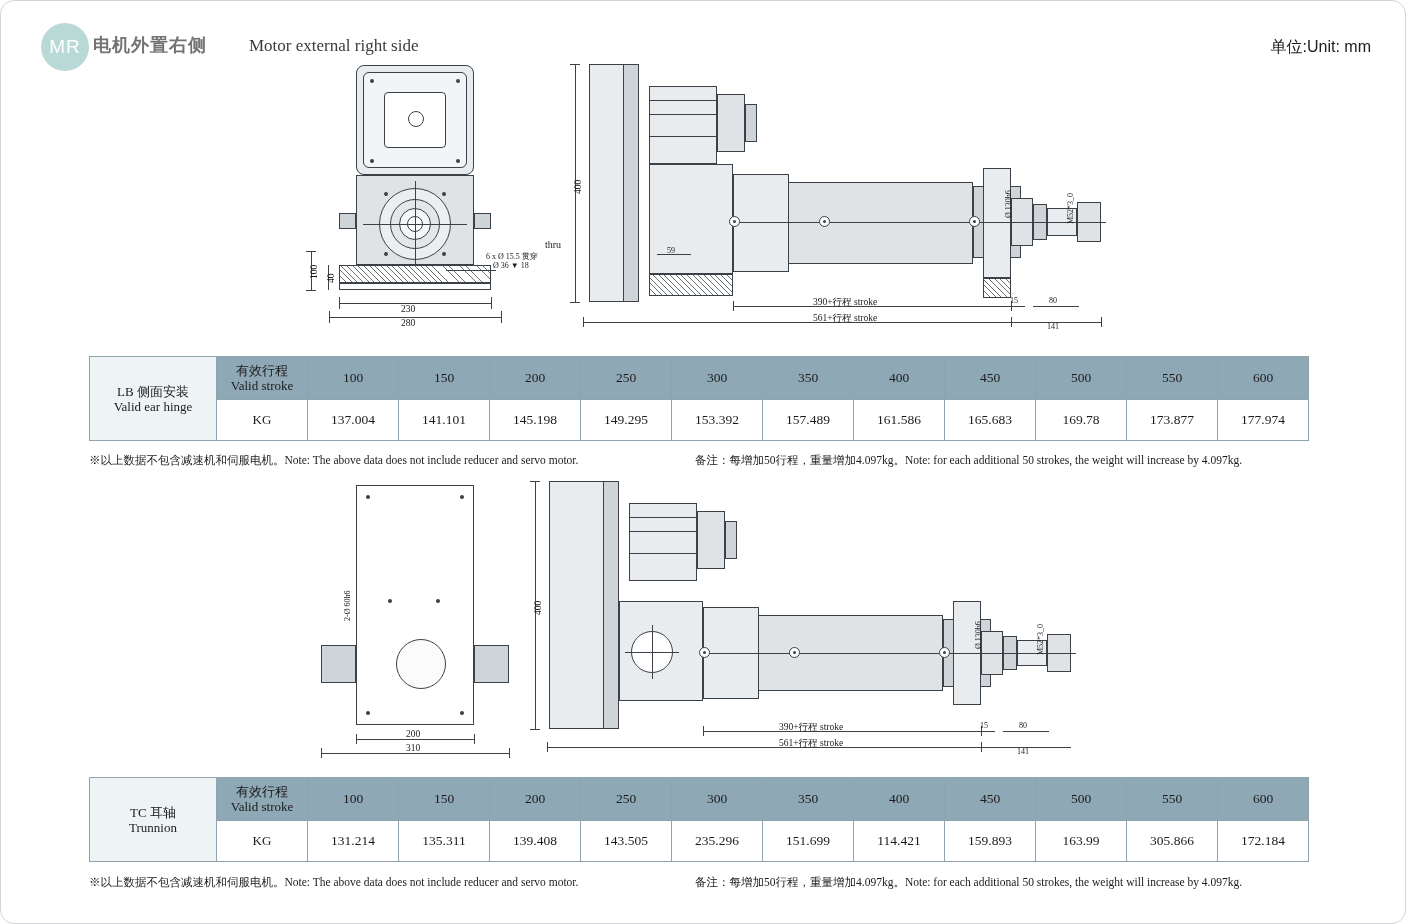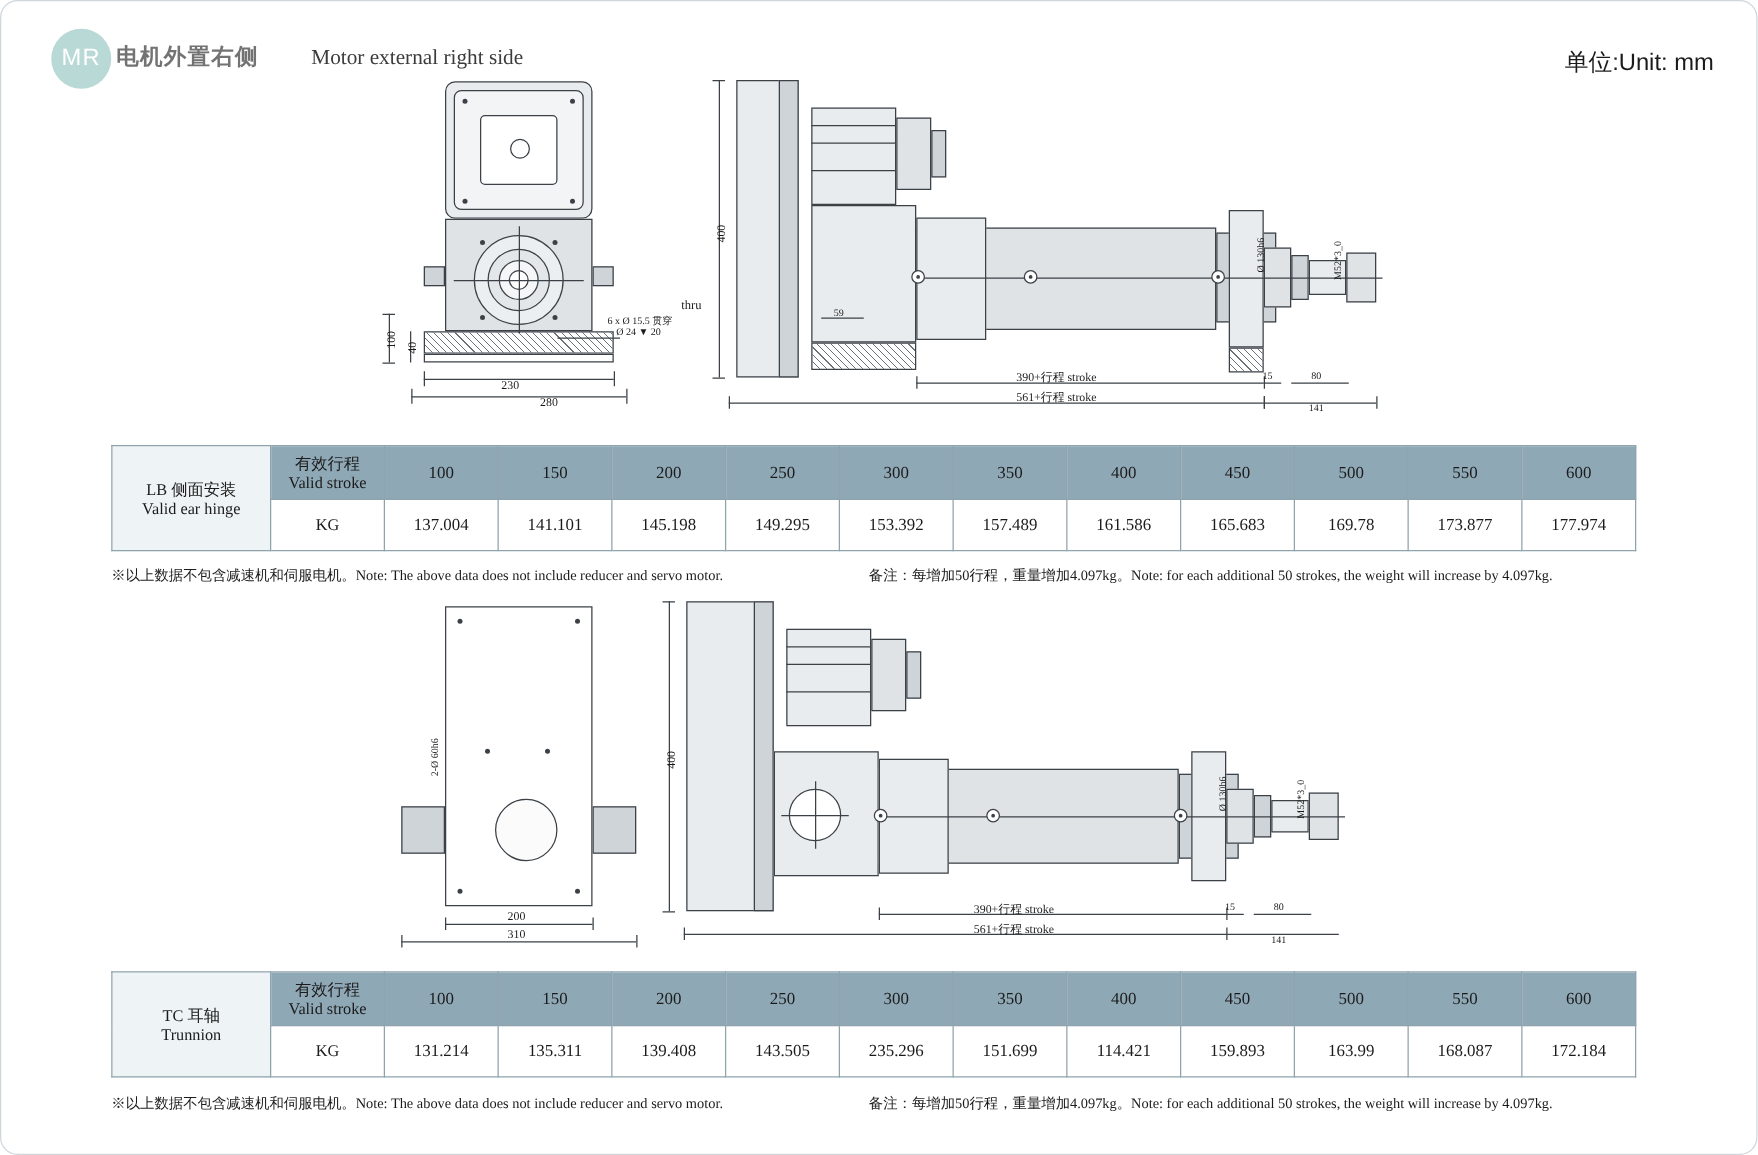--- a/index.html
+++ b/index.html
@@ -5,21 +5,21 @@
   html,body{margin:0;padding:0;background:#ffffff;}
   body{width:1406px;height:924px;font-family:"Liberation Sans",sans-serif;color:#231f20;position:relative;overflow:hidden;}
   .page{position:absolute;left:0;top:0;width:1406px;height:924px;box-sizing:border-box;border:1px solid #cfd6dc;border-radius:14px;background:#fff;}
 
   
   .header{position:absolute;left:40px;top:22px;width:1330px;height:50px;}
   .logo-circle{position:absolute;left:0;top:0;width:48px;height:48px;border-radius:50%;background:#b9d9d6;color:#ffffff;
     display:flex;align-items:center;justify-content:center;font-size:19px;letter-spacing:1px;}
   .title-cn{position:absolute;left:52px;top:10px;font-size:18px;font-weight:bold;color:#737373;letter-spacing:1px;}
   .title-en{position:absolute;left:208px;top:13px;font-size:17px;color:#3b3b3b;font-family:"Liberation Serif",serif;}
-  .unit{position:absolute;right:0;top:14px;font-size:19px;color:#1b1b1b;}
+  .unit{position:absolute;right:0;top:14px;font-size:16px;color:#1b1b1b;}
 
   
   .draw{position:absolute;}
   .ln{position:absolute;background:#3b4147;}
   .h{height:1px;}
   .v{width:1px;}
   .box{position:absolute;border:1px solid #3b4147;box-sizing:border-box;}
   .fill-l{background:#e9ecee;}
   .fill-m{background:#dfe3e6;}
   .fill-d{background:#cfd4d8;}
@@ -87,32 +87,32 @@
     <div class="hatch" style="left:38px;top:204px;width:152px;height:18px;"></div>
     <div class="box fill-w" style="left:38px;top:222px;width:152px;height:7px;"></div>
 
     <div class="ln h" style="left:38px;top:242px;width:152px;"></div>
     <div class="ln v" style="left:38px;top:236px;height:12px;"></div>
     <div class="ln v" style="left:190px;top:236px;height:12px;"></div>
     <div class="dim" style="left:100px;top:243px;">230</div>
     <div class="ln h" style="left:28px;top:256px;width:172px;"></div>
     <div class="ln v" style="left:28px;top:250px;height:12px;"></div>
     <div class="ln v" style="left:200px;top:250px;height:12px;"></div>
-    <div class="dim" style="left:100px;top:257px;margin-left:31px;">280</div>
+    <div class="dim" style="left:100px;top:257px;">280</div>
 
     <div class="ln v" style="left:10px;top:190px;height:39px;"></div>
     <div class="ln h" style="left:5px;top:190px;width:10px;"></div>
     <div class="ln h" style="left:5px;top:229px;width:10px;"></div>
     <div class="dim rot" style="left:8px;top:218px;transform:rotate(-90deg);">100</div>
     <div class="ln v" style="left:27px;top:204px;height:25px;"></div>
     <div class="dim rot" style="left:25px;top:222px;transform:rotate(-90deg);">40</div>
 
     <div class="ln h" style="left:145px;top:209px;width:50px;"></div>
     <div class="dim-s" style="left:185px;top:190px;">6 x Ø  15.5 贯穿</div>
-    <div class="dim-s" style="left:192px;top:200px;">Ø  24 ▼ 20</div>
+    <div class="dim-s" style="left:192px;top:200px;">Ø  36 ▼ 18</div>
     <div class="dim-s" style="left:244px;top:178px;font-size:10px;">thru</div>
   </div>
 
   <div class="draw" style="left:560px;top:55px;width:560px;height:280px;">
 
     <div class="ln v" style="left:14px;top:8px;height:238px;"></div>
     <div class="ln h" style="left:9px;top:8px;width:10px;"></div>
     <div class="ln h" style="left:9px;top:246px;width:10px;"></div>
     <div class="dim rot" style="left:12px;top:138px;transform:rotate(-90deg);">400</div>
 
@@ -327,21 +327,21 @@
       <td class="kg-cell">KG</td>
       <td class="val-cell">131.214</td>
       <td class="val-cell">135.311</td>
       <td class="val-cell">139.408</td>
       <td class="val-cell">143.505</td>
       <td class="val-cell">235.296</td>
       <td class="val-cell">151.699</td>
       <td class="val-cell">114.421</td>
       <td class="val-cell">159.893</td>
       <td class="val-cell">163.99</td>
-      <td class="val-cell">168.087</td>
+      <td class="val-cell">305.866</td>
       <td class="val-cell">172.184</td>
     </tr>
   </tbody>
     </table>
 
   <div class="note" style="left:88px;top:874px;">※以上数据不包含减速机和伺服电机。Note: The above data does not include reducer and servo motor.</div>
   <div class="note" style="left:694px;top:874px;">备注：每增加50行程，重量增加4.097kg。Note: for each additional 50 strokes, the weight will increase by 4.097kg.</div>
 
 </div>
 

